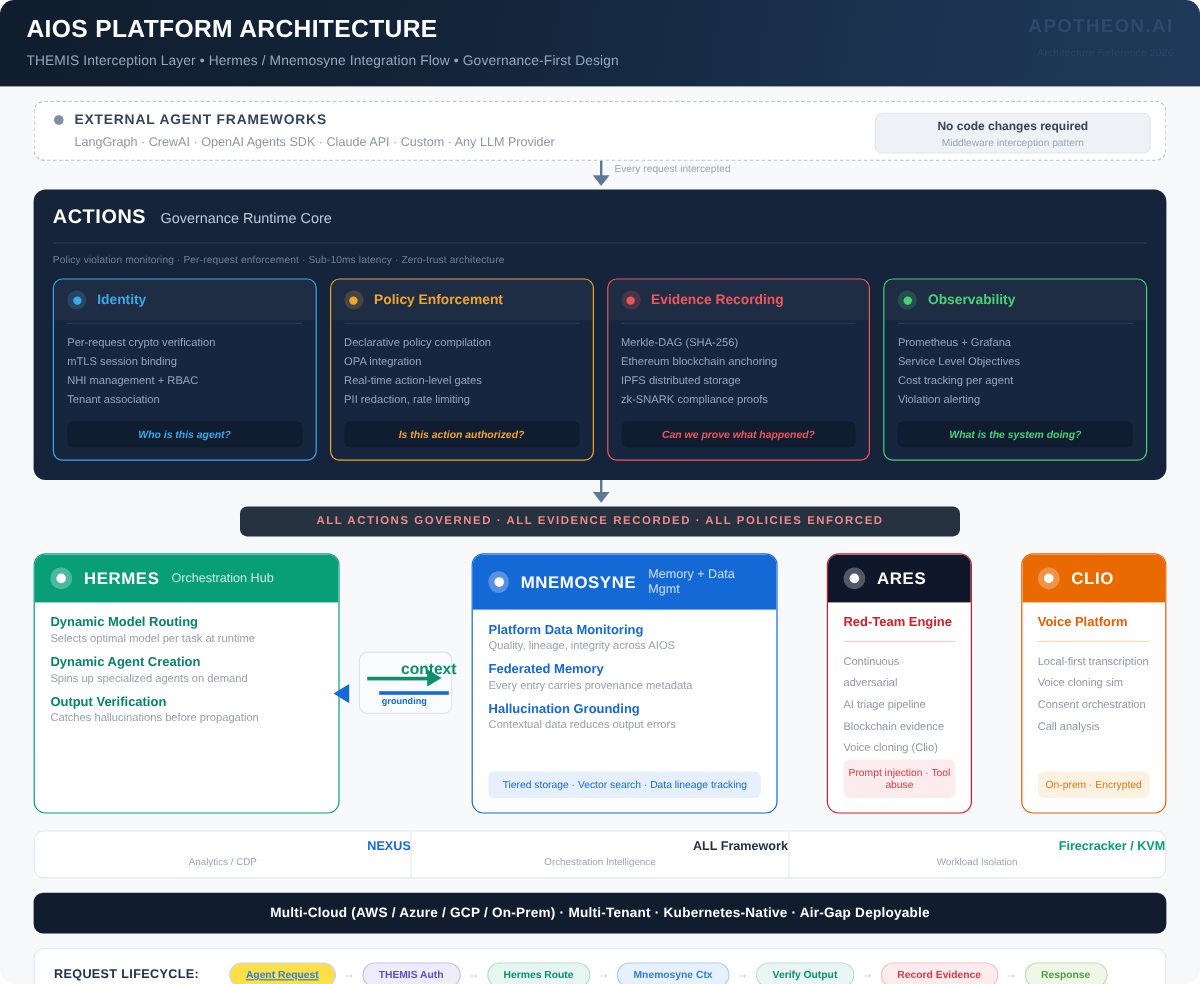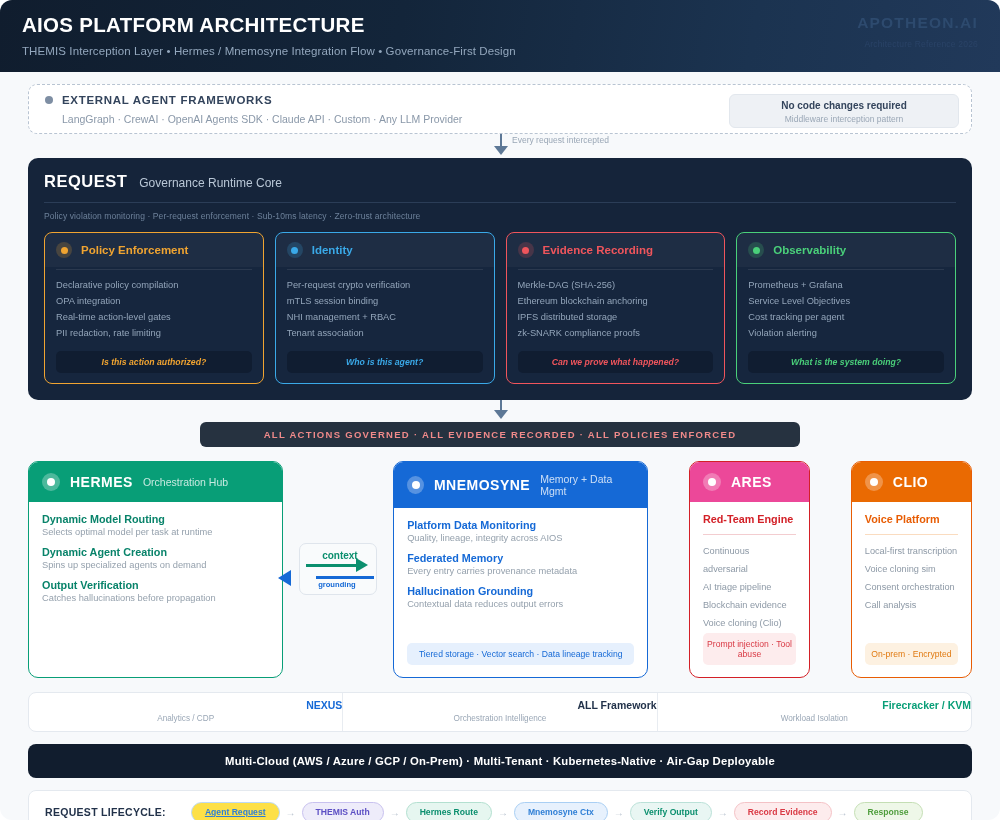--- a/index.html
+++ b/index.html
@@ -202,42 +202,42 @@
     padding: 6px 4px;
     font-size: 8.6px;
   }
 
   
   .prod.hermes { width: 295px; border-color: #089e77; }
   .prod.hermes .prod-head { background: #089e77; }
   .prod.mnemo { width: 295px; border-color: #1569d6; }
   .prod.mnemo .prod-head { background: #1569d6; }
   .prod.ares { width: 140px; border-color: #d32027; }
-  .prod.ares .prod-head { background: #ec4899; }
+  .prod.ares .prod-head { background: #0f172a; }
   .prod.clio { width: 140px; border-color: #e85d04; }
   .prod.clio .prod-head { background: #ea6a02; }
 
   .exch {
     width: 80px; position: relative;
     display: flex; align-items: center; justify-content: center;
   }
   .exch-box {
     width: 78px; height: 52px;
     background: #f9fbfc;
     border: 1px solid #dfe5ec;
     border-radius: 7px;
     position: relative;
   }
   .ctx-line { position: absolute; left: 6px; top: 20px; width: 52px; height: 2.5px; background: #0b8f6e; }
   .ctx-head {
     position: absolute; left: 56px; top: 14px; width: 0; height: 0;
     border-top: 7px solid transparent; border-bottom: 7px solid transparent;
     border-left: 12px solid #0b8f6e;
   }
-  .ctx-lbl { position: absolute; left: 22px; top: 6px; font-size: 10px; font-weight: bold; color: #0b8f6e; text-align: right; }
+  .ctx-lbl { position: absolute; left: 34px; top: 6px; font-size: 13px; font-weight: bold; color: #0b8f6e; text-align: right; }
   .gnd-line { position: absolute; left: 16px; top: 32px; width: 58px; height: 2.5px; background: #1569d6; }
   .gnd-head {
     position: absolute; left: -22px; top: 26px; width: 0; height: 0;
     border-top: 8px solid transparent; border-bottom: 8px solid transparent;
     border-right: 13px solid #1569d6;
   }
   .gnd-lbl { position: absolute; left: 18px; top: 36px; font-size: 7.6px; font-weight: bold; color: #1569d6; }
   .small-gap { width: 10px; }
 
   
@@ -315,56 +315,56 @@
   </div>
 
   <div class="conn1">
     <div class="vline"></div>
     <div class="arrow"></div>
     <div class="lbl">Every request intercepted</div>
   </div>
 
   <div class="themis">
     <div class="themis-head">
-      <span class="themis-name">REQUEST</span>
+      <span class="themis-name">ACTIONS</span>
       <span class="themis-sub">Governance Runtime Core</span>
     </div>
     <div class="themis-rule"></div>
     <div class="themis-meta">Policy violation monitoring · Per-request enforcement · Sub-10ms latency · Zero-trust architecture</div>
     <div class="pillars" id="pillars">
+        <div class="pillar" style="border-color: rgb(58, 169, 232);">
+          <div class="pillar-head">
+       <span class="pillar-dot" style="background:#3aa9e833;">
+              <i style="background:#3aa9e8"></i>
+            </span>
+       <span class="pillar-title" style="color:#3aa9e8">Identity</span>
+     </div>
+     <div class="pillar-body">
+       <div class="pillar-sep"></div>
+       <div class="pillar-item">Per-request crypto verification</div>
+            <div class="pillar-item">mTLS session binding</div>
+            <div class="pillar-item">NHI management + RBAC</div>
+            <div class="pillar-item">Tenant association</div>
+       <div class="pillar-q" style="color:#3aa9e8">Who is this agent?</div>
+     </div>
+        </div>
         <div class="pillar" style="border-color: rgb(240, 164, 49);">
           <div class="pillar-head">
        <span class="pillar-dot" style="background:#f0a43133;">
               <i style="background:#f0a431"></i>
             </span>
        <span class="pillar-title" style="color:#f0a431">Policy Enforcement</span>
      </div>
      <div class="pillar-body">
        <div class="pillar-sep"></div>
        <div class="pillar-item">Declarative policy compilation</div>
             <div class="pillar-item">OPA integration</div>
             <div class="pillar-item">Real-time action-level gates</div>
             <div class="pillar-item">PII redaction, rate limiting</div>
        <div class="pillar-q" style="color:#f0a431">Is this action authorized?</div>
-     </div>
-        </div>
-        <div class="pillar" style="border-color: rgb(58, 169, 232);">
-          <div class="pillar-head">
-       <span class="pillar-dot" style="background:#3aa9e833;">
-              <i style="background:#3aa9e8"></i>
-            </span>
-       <span class="pillar-title" style="color:#3aa9e8">Identity</span>
-     </div>
-     <div class="pillar-body">
-       <div class="pillar-sep"></div>
-       <div class="pillar-item">Per-request crypto verification</div>
-            <div class="pillar-item">mTLS session binding</div>
-            <div class="pillar-item">NHI management + RBAC</div>
-            <div class="pillar-item">Tenant association</div>
-       <div class="pillar-q" style="color:#3aa9e8">Who is this agent?</div>
      </div>
         </div>
         <div class="pillar" style="border-color: rgb(240, 85, 92);">
           <div class="pillar-head">
        <span class="pillar-dot" style="background:#f0555c33;">
               <i style="background:#f0555c"></i>
             </span>
        <span class="pillar-title" style="color:#f0555c">Evidence Recording</span>
      </div>
      <div class="pillar-body">

